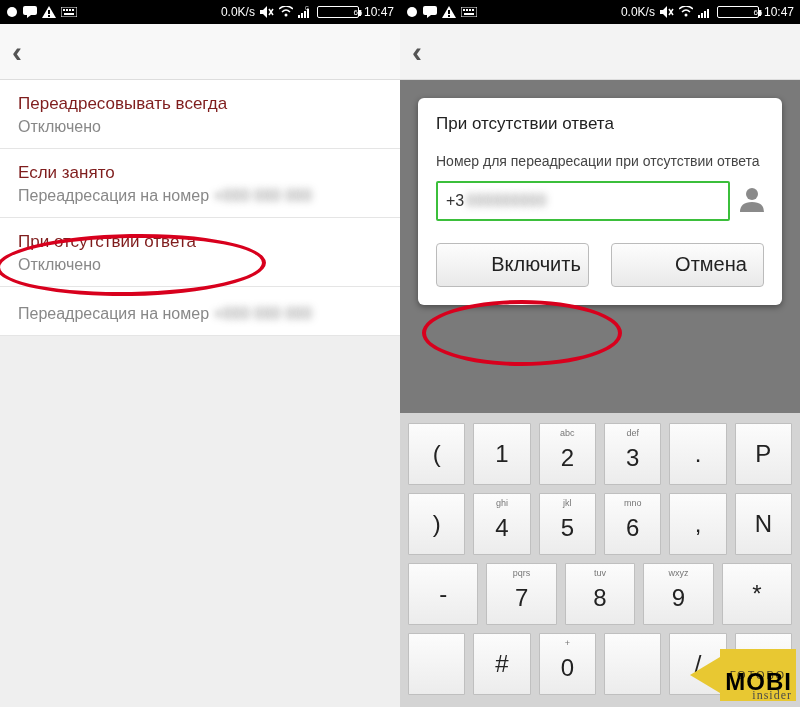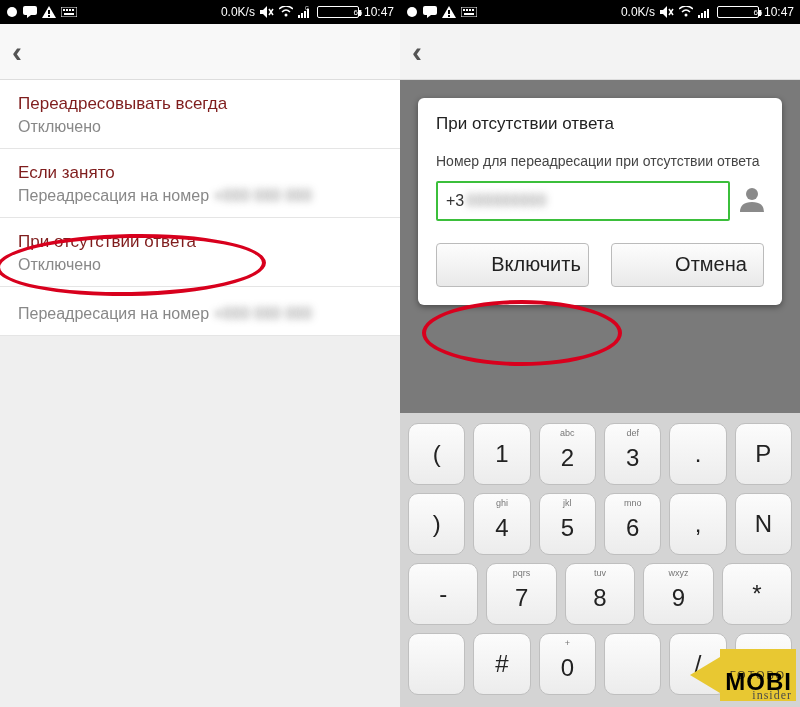--- a/index.html
+++ b/index.html
@@ -117,21 +117,21 @@
   
   .keypad{
     position:absolute; left:0; right:0; bottom:0;
     background:#d4d4d4;
     padding:10px 8px 12px;
   }
   .krow{ display:flex; gap:8px; margin-bottom:8px;}
   .krow:last-child{margin-bottom:0;}
   .key{
     flex:1; height:62px; background:linear-gradient(#fcfcfc,#ececec);
-    border:1px solid #bfbfbf; border-radius:10px;
+    border:1px solid #bfbfbf; border-radius:1px;
     display:flex; flex-direction:column; align-items:center; justify-content:center;
     font-size:22px; color:#222; position:relative;
   }
   .key .sub{ position:absolute; top:4px; font-size:9px; color:#777; left:0; right:0; text-align:center;}
   .key .main{ font-size:24px; margin-top:8px;}
   .key.noletters .main{ margin-top:0;}
   
   .watermark{
     position:absolute; right:4px; bottom:6px;
     display:flex; align-items:center;

